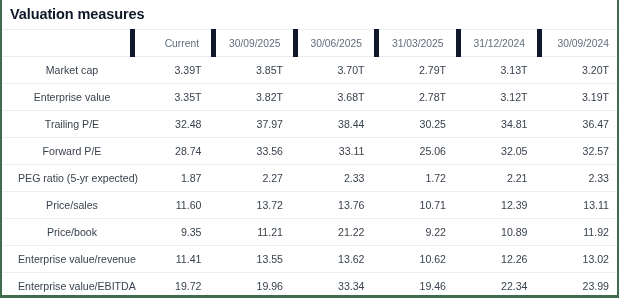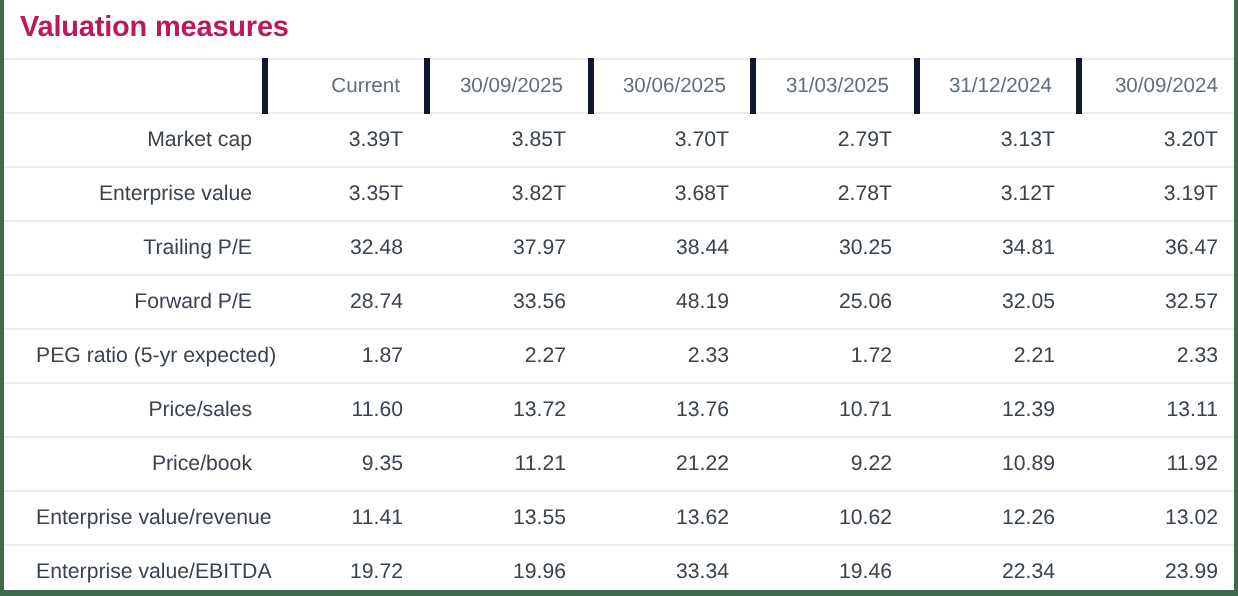--- a/index.html
+++ b/index.html
@@ -26,21 +26,21 @@
     box-sizing: border-box;
     width: 100%;
     height: 100%;
     padding: 0;
     display: flex;
     flex-direction: column;
   }
   .panel-title {
     font-size: 14.5px;
     font-weight: bold;
-    color: #be185d;
+    color: #0f172a;
     letter-spacing: -0.1px;
     padding: 6px 11px 7px 8px;
     line-height: 16px;
     flex: 0 0 auto;
   }
   .table-wrap {
     flex: 1 1 auto;
     overflow: hidden;
   }
   table.valuation {
@@ -54,40 +54,40 @@
   table.valuation col.c-data  { width: 81.5px; }
 
   table.valuation thead th {
     font-weight: normal;
     color: #616e7c;
     font-size: 10.3px;
     text-align: right;
     padding: 8px 12px 7px 6px;
     border-top: 1px solid #e9ecef;
     border-bottom: 1px solid #e9ecef;
-    border-left: 3px solid #0f172a;
+    border-left: 5px solid #0f172a;
     vertical-align: middle;
     white-space: nowrap;
   }
   table.valuation thead th.corner {
     border-left: none;
     border-top: 1px solid #e9ecef;
   }
   table.valuation tbody td {
     border-bottom: 1px solid #eceff1;
     padding: 7px 12px 7px 6px;
     text-align: right;
     vertical-align: middle;
     height: 12px;
     white-space: nowrap;
     color: #39424d;
     font-size: 10.6px;
   }
   table.valuation tbody td.row-label {
-    text-align: right;
+    text-align: center;
     padding-left: 16px;
     padding-right: 6px;
     color: #39424d;
   }
   table.valuation tbody tr:last-child td {
     border-bottom: none;
   }
 </style>
 </head>
 <body>
@@ -148,21 +148,21 @@
             <td>38.44</td>
             <td>30.25</td>
             <td>34.81</td>
             <td>36.47</td>
           </tr>
 
           <tr>
             <td class="row-label">Forward P/E</td>
             <td>28.74</td>
             <td>33.56</td>
-            <td>48.19</td>
+            <td>33.11</td>
             <td>25.06</td>
             <td>32.05</td>
             <td>32.57</td>
           </tr>
 
           <tr>
             <td class="row-label">PEG ratio (5-yr expected)</td>
             <td>1.87</td>
             <td>2.27</td>
             <td>2.33</td>

